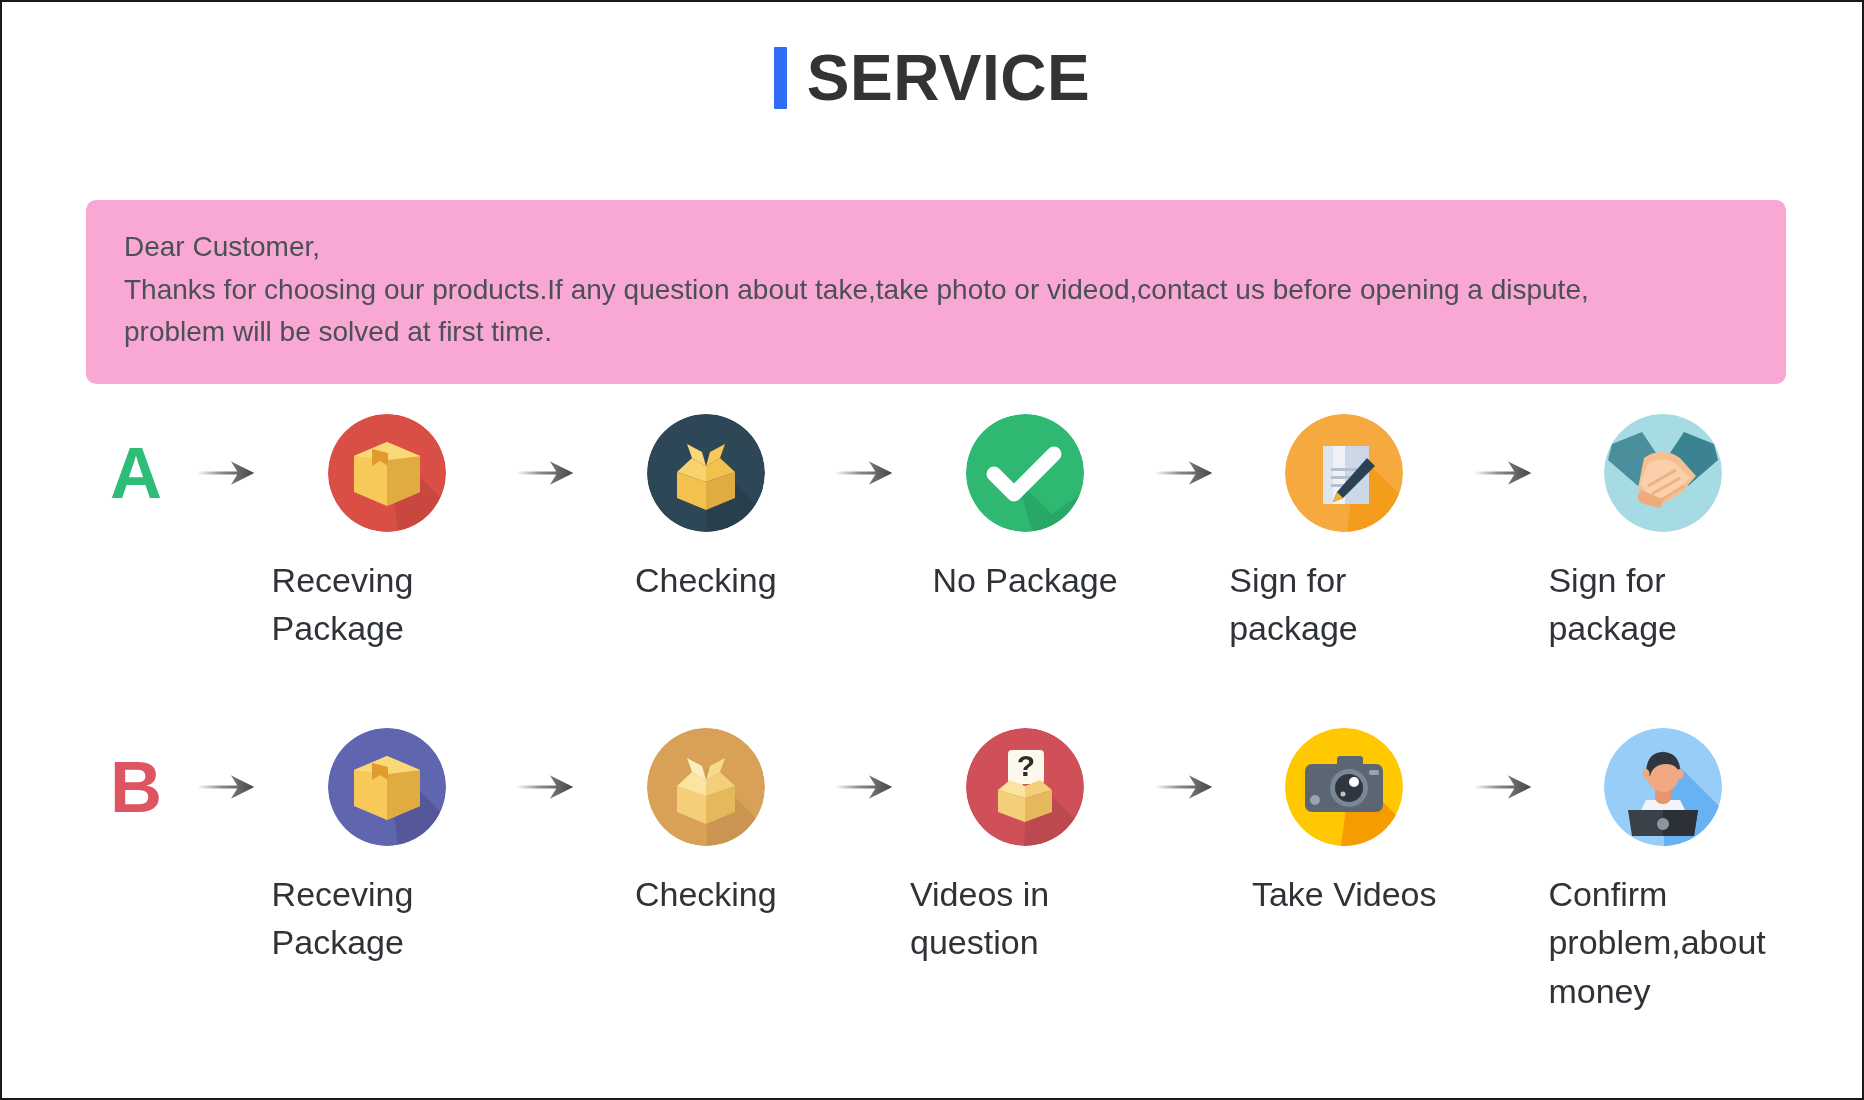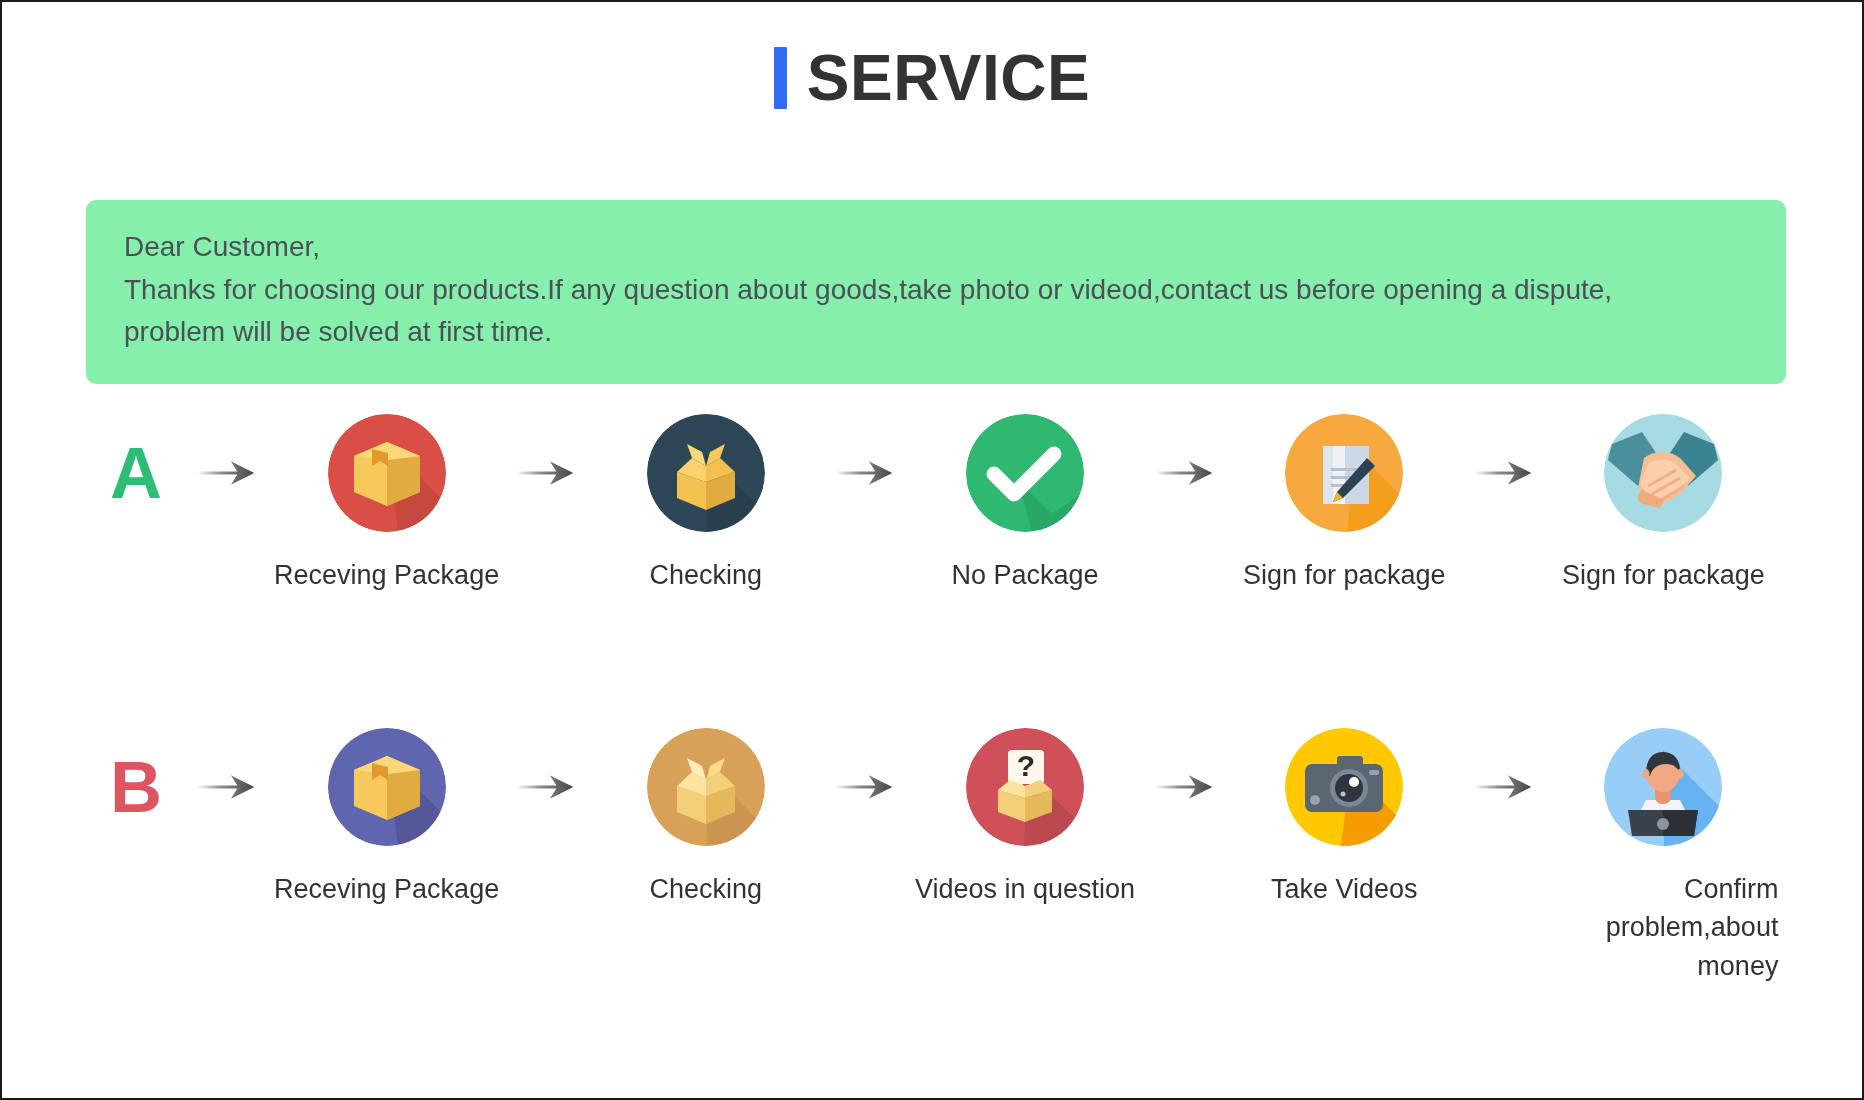--- a/index.html
+++ b/index.html
@@ -48,21 +48,21 @@
     line-height: 1;
   }
 
   
   .notice {
     position: absolute;
     left: 84px;
     top: 198px;
     width: 1700px;
     box-sizing: border-box;
-    background: #86efac;
+    background: #f9a8d4;
     border-radius: 10px;
     padding: 26px 38px 30px 38px;
   }
   .notice p {
     margin: 0;
     font-size: 28px;
     line-height: 1.52;
     color: #4a4f58;
     font-weight: 400;
   }
@@ -113,41 +113,41 @@
     width: 118px;
     height: 118px;
     border-radius: 50%;
     position: relative;
     overflow: hidden;
     flex: none;
   }
   .step-icon svg { display: block; }
   .step-label {
     margin-top: 24px;
-    font-size: 27px;
+    font-size: 34px;
     color: #2f3338;
-    text-align: right;
+    text-align: left;
     line-height: 1.42;
     max-width: 230px;
     font-weight: 400;
   }
 </style>
 </head>
 <body>
 
 <div class="page">
 
   <div class="title-wrap">
     <span class="title-bar"></span>
     <span class="title-text">SERVICE</span>
   </div>
 
   <div class="notice">
     <p>Dear Customer,</p>
-    <p>Thanks for choosing our products.If any question about goods,take photo or videod,contact us before opening a dispute,</p>
+    <p>Thanks for choosing our products.If any question about take,take photo or videod,contact us before opening a dispute,</p>
     <p>problem will be solved at first time.</p>
   </div>
 
   <div class="flow flow-a">
     <div class="row-letter letter-a">A</div>
 
     <div class="arrow">
       <svg width="64" height="26" viewBox="0 0 64 26">
           <defs>
             <linearGradient id="ag1" x1="0" x2="1">

